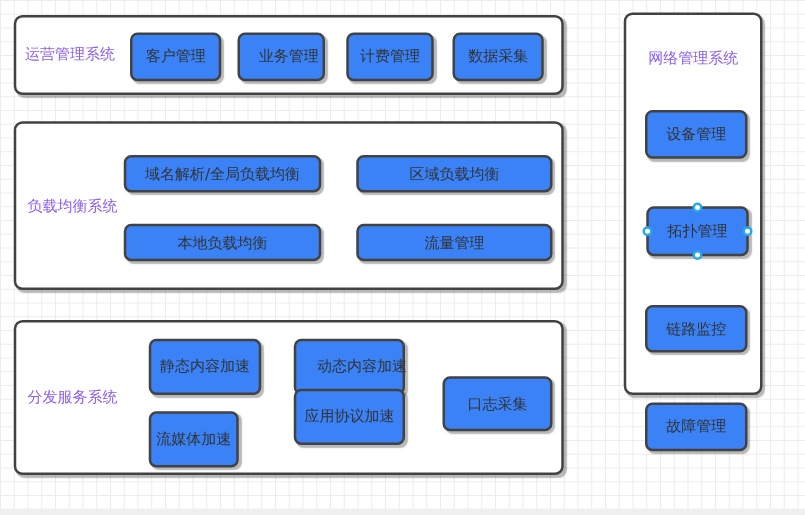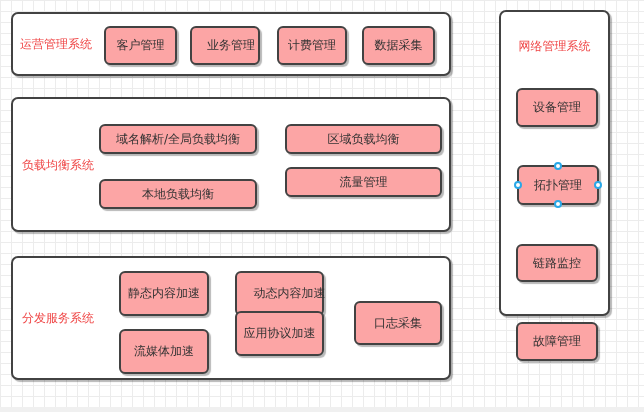--- a/index.html
+++ b/index.html
@@ -21,30 +21,30 @@
     position:absolute;
     background:#ffffff;
     border:2px solid #424242;
     border-radius:7px;
     box-shadow:2px 2px 1px rgba(0,0,0,0.28);
     box-sizing:border-box;
   }
   .group-label{
     position:absolute;
     font-size:12px;
-    color:#ef4444;
+    color:#8b5cf6;
     white-space:nowrap;
   }
   .vcenter{
     top:50%;
     transform:translateY(-50%);
   }
   .node{
     position:absolute;
-    background:#fca5a5;
+    background:#3b82f6;
     border:2px solid #424242;
     border-radius:6px;
     box-shadow:2px 2px 1px rgba(0,0,0,0.28);
     box-sizing:border-box;
     display:flex;
     align-items:center;
     justify-content:center;
   }
   .lbl{
     font-size:12px;
@@ -96,37 +96,37 @@
     <span class="group-label vcenter" style="left:9px;">负载均衡系统</span>
     <div class="node" style="left:86px;top:25px;width:158px;height:30px;">
       <span class="lbl">域名解析/全局负载均衡</span>
     </div>
     <div class="node" style="left:272px;top:25px;width:157px;height:30px;">
       <span class="lbl">区域负载均衡</span>
     </div>
     <div class="node" style="left:86px;top:80px;width:158px;height:30px;">
       <span class="lbl">本地负载均衡</span>
     </div>
-    <div class="node" style="left:272px;top:68px;width:157px;height:30px;">
+    <div class="node" style="left:272px;top:80px;width:157px;height:30px;">
       <span class="lbl">流量管理</span>
     </div>
   </div>
 
   <div class="group" style="left:11px;top:256px;width:440px;height:124px;">
     <span class="group-label vcenter" style="left:9px;">分发服务系统</span>
     <div class="node" style="left:106px;top:13px;width:90px;height:45px;">
       <span class="lbl">静态内容加速</span>
     </div>
     <div class="node" style="left:222px;top:13px;width:89px;height:45px;padding-left:20px;">
       <span class="lbl">动态内容加速</span>
     </div>
     <div class="node" style="left:341px;top:43px;width:88px;height:44px;">
       <span class="lbl">口志采集</span>
     </div>
-    <div class="node" style="left:106px;top:71px;width:90px;height:45px;">
+    <div class="node" style="left:106px;top:71px;width:72px;height:45px;">
       <span class="lbl">流媒体加速</span>
     </div>
     <div class="node" style="left:222px;top:53px;width:89px;height:45px;">
       <span class="lbl">应用协议加速</span>
     </div>
   </div>
 
   <div class="group" style="left:499px;top:10px;width:111px;height:306px;">
     <span class="group-label" style="left:0;right:0;top:26px;text-align:center;">网络管理系统</span>
     <div class="node" style="left:16px;top:153px;width:82px;height:40px;">

